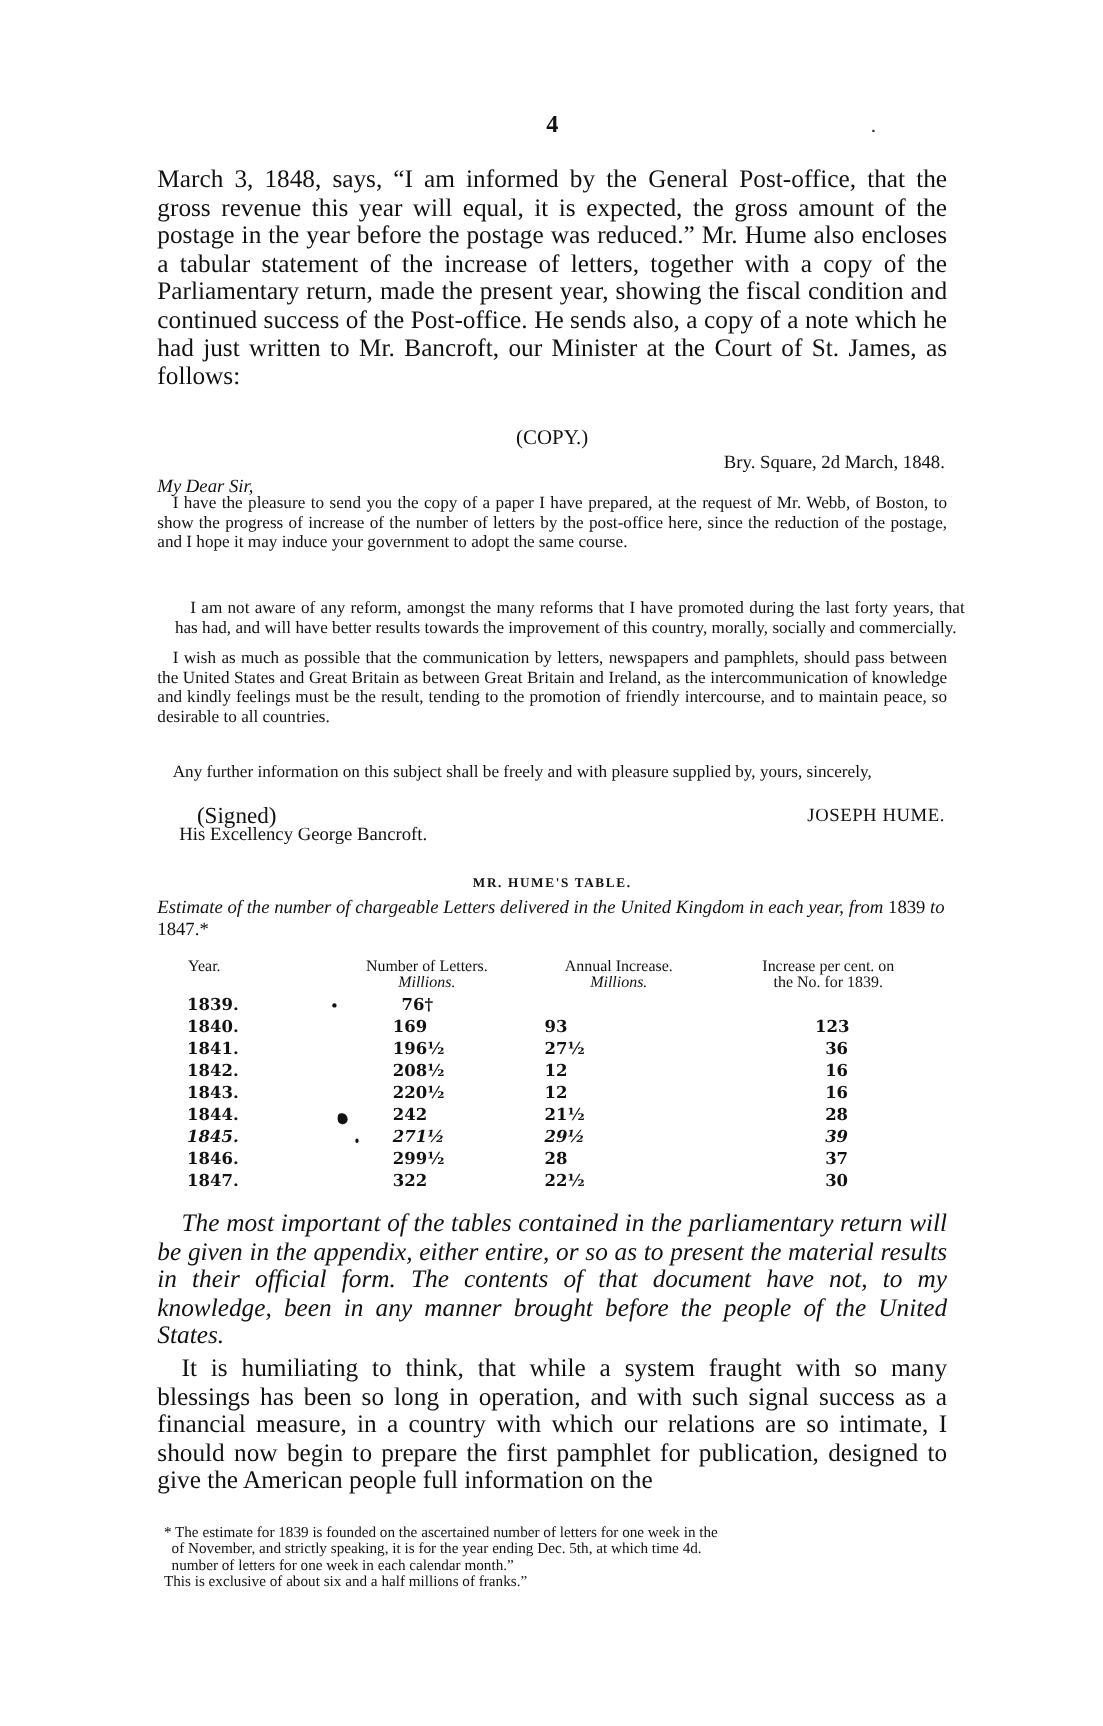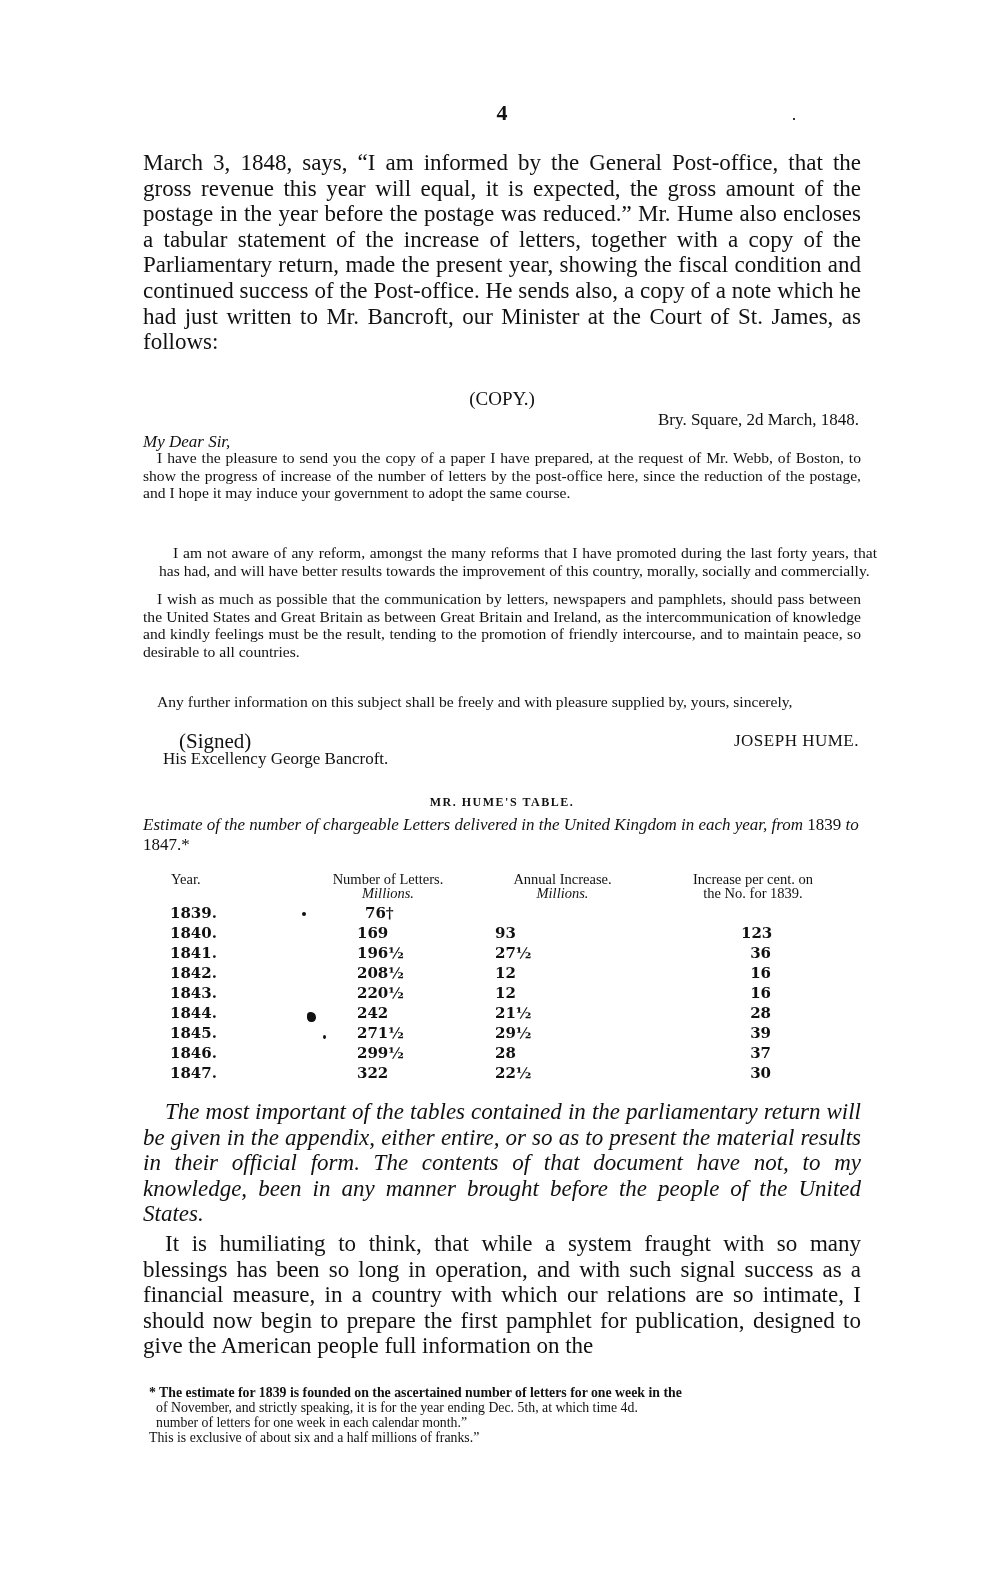--- a/index.html
+++ b/index.html
@@ -118,21 +118,21 @@
       <span class="cell c-letters">220½</span>
       <span class="cell c-incr">12</span>
       <span class="cell c-pct">16</span>
     </div>
     <div class="row" style="top:142px;">
       <span class="cell c-year">1844.</span>
       <span class="cell c-letters">242</span>
       <span class="cell c-incr">21½</span>
       <span class="cell c-pct">28</span>
     </div>
-    <div class="row" style="top:162px;">
+    <div class="row" style="top:162px;font-style:italic;">
       <span class="cell c-year">1845.</span>
       <span class="cell c-letters">271½</span>
       <span class="cell c-incr">29½</span>
       <span class="cell c-pct">39</span>
     </div>
     <div class="row" style="top:182px;">
       <span class="cell c-year">1846.</span>
       <span class="cell c-letters">299½</span>
       <span class="cell c-incr">28</span>
       <span class="cell c-pct">37</span>
@@ -147,21 +147,21 @@
     <div class="blot" style="left:159px; top:50px; width:4px; height:4px;"></div>
     <div class="blot" style="left:164px; top:150px; width:9px; height:10px; border-radius:40% 60% 50% 50%;"></div>
     <div class="blot" style="left:180px; top:173px; width:3px; height:4px;"></div>
   </div>
 
   <p class="body-para" style="top:1099px; margin:0; text-indent:22px;font-style:italic;">The most important of the tables contained in the parliamentary return will be given in the appendix, either entire, or so as to present the material results in their official form.  The contents of that document have not, to my knowledge, been in any manner brought before the people of the United States.</p>
   <p class="body-para" style="top:1231px; margin:0; text-indent:22px;">It is humiliating to think, that while a system fraught with so many blessings has been so long in operation, and with such signal success as a financial measure, in a country with which our relations are so intimate, I should now begin to prepare the first pamphlet for publication, designed to give the American people full information on the</p>
 
   <div class="footnotes">
     <div class="fn">
-      <span class="fn-line first" style="padding-left:6px;font-weight:bold;">* The estimate for 1839 is founded on the ascertained number of letters for one week in the</span>
+      <span class="fn-line first" style="padding-left:6px;">* The estimate for 1839 is founded on the ascertained number of letters for one week in the</span>
       <span class="fn-line">of November, and strictly speaking, it is for the year ending Dec. 5th, at which time 4d.</span>
       <span class="fn-line">number of letters for one week in each calendar month.”</span>
     </div>
     <div class="fn">
       <span class="fn-line" style="padding-left:6px;">This is exclusive of about six and a half millions of franks.”</span>
     </div>
   </div>
 
 </div>
 

